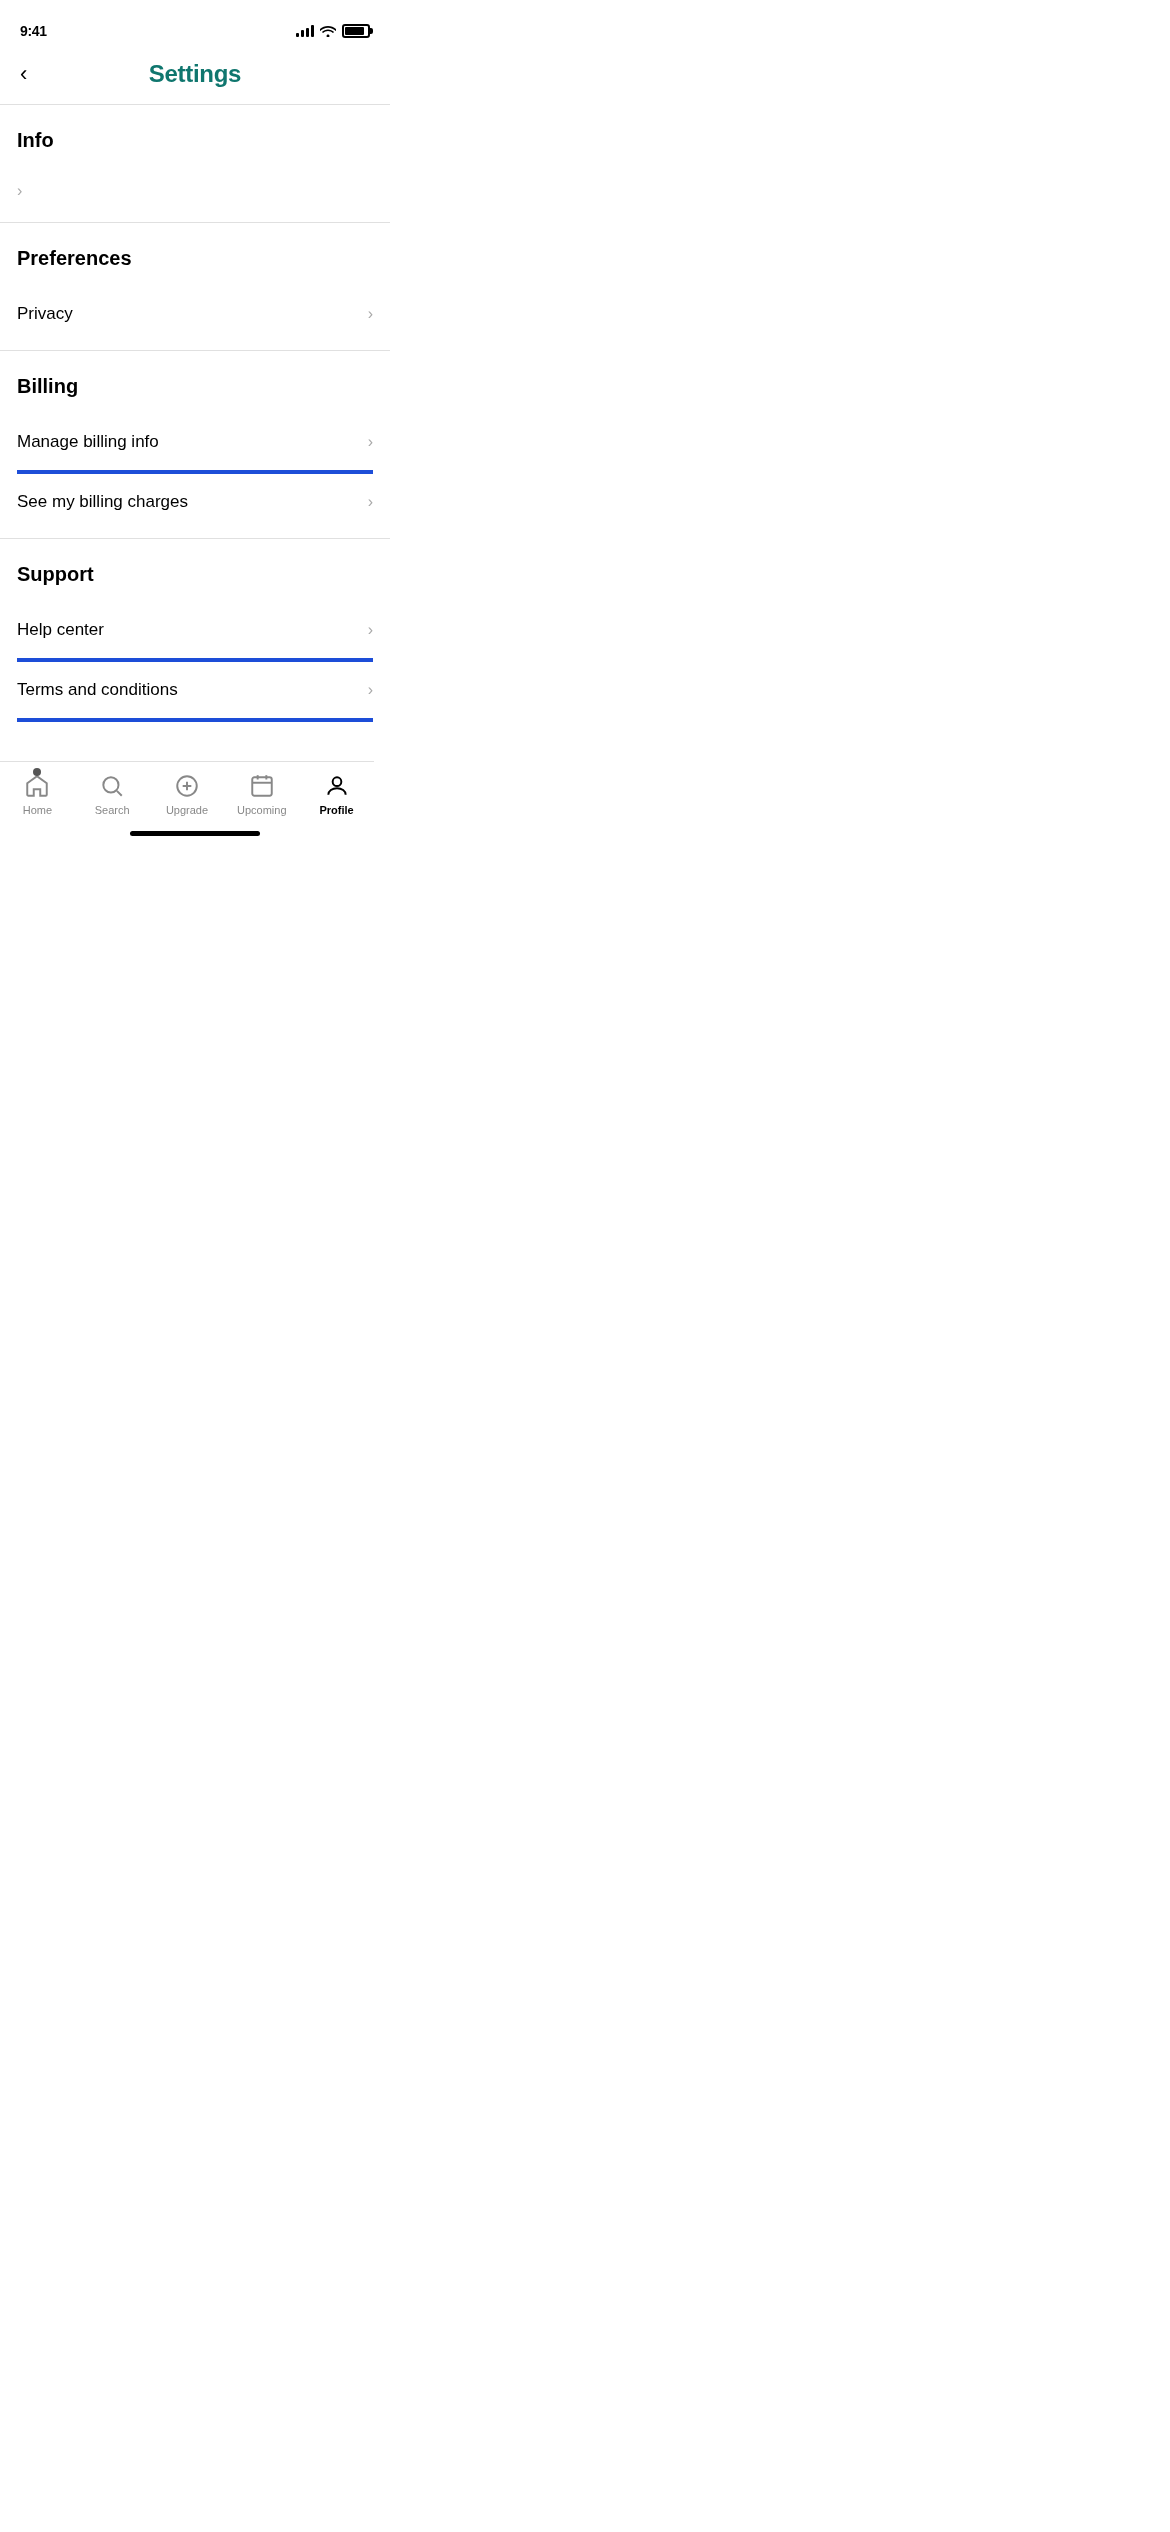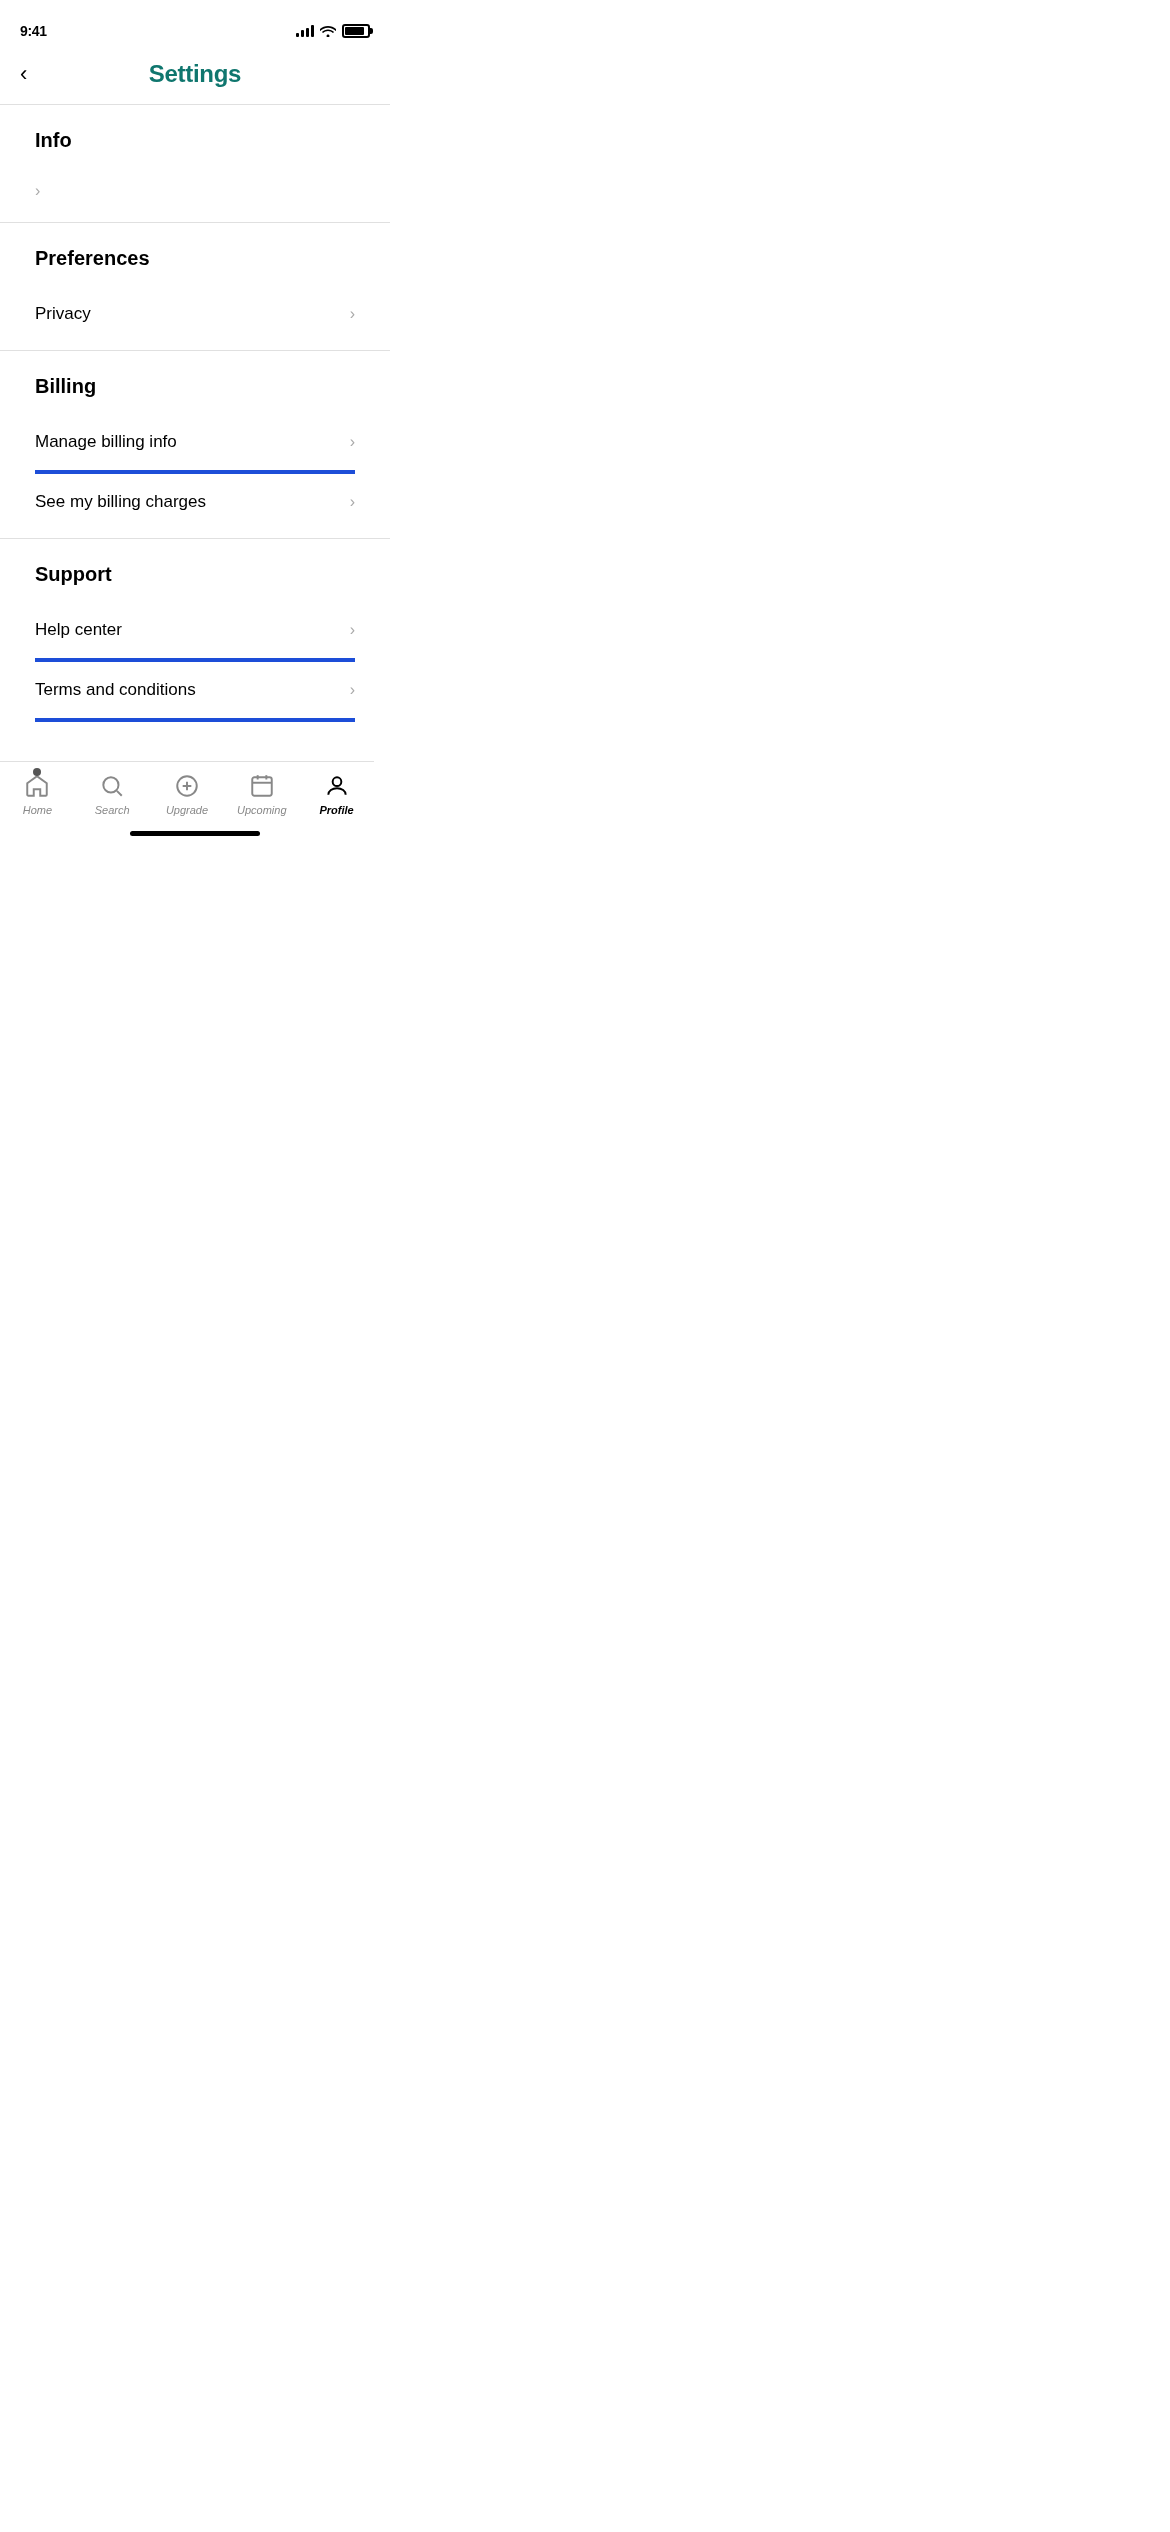--- a/index.html
+++ b/index.html
@@ -112,21 +112,21 @@
       background: #e0e0e0;
       width: 100%;
     }
 
     .content {
       overflow-y: auto;
       height: calc(844px - 48px - 56px - 83px);
     }
 
     .section {
-      padding: 24px 35px 8px;
+      padding: 24px 17px 8px;
     }
 
     .section-title {
       font-size: 20px;
       font-weight: 700;
       color: #000;
       margin-bottom: 16px;
     }
 
     .list-item {
@@ -174,21 +174,20 @@
       bottom: 0;
       left: 0;
       right: 16px;
       background: #fff;
       border-top: 1px solid #e0e0e0;
       display: flex;
       align-items: flex-end;
       justify-content: space-around;
       padding: 10px 0 28px;
       height: 83px;
-      font-style: italic;
     }
 
     .tab-item {
       display: flex;
       flex-direction: column;
       align-items: center;
       gap: 4px;
       cursor: pointer;
       flex: 1;
       position: relative;

